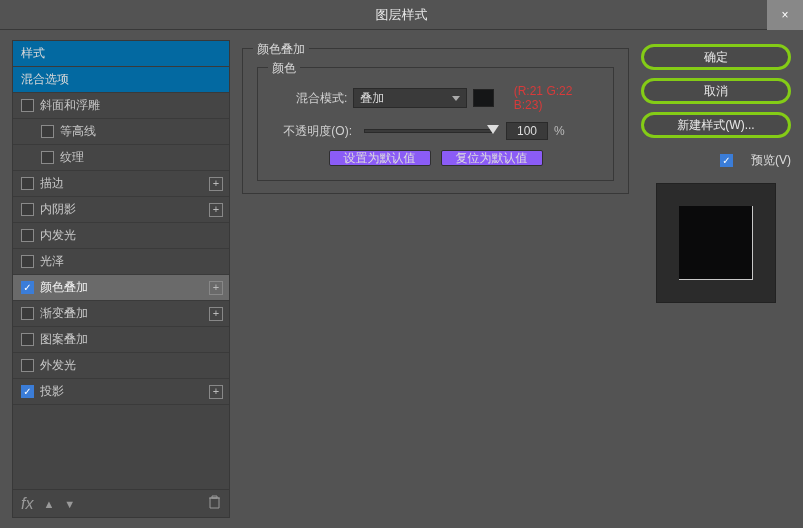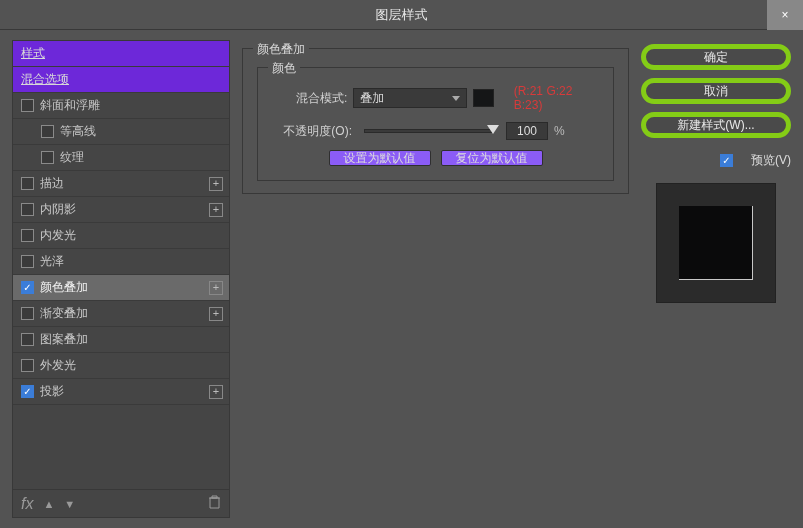--- a/index.html
+++ b/index.html
@@ -3,21 +3,21 @@
 <meta charset="utf-8">
 <style>
 * { box-sizing: border-box; margin: 0; padding: 0; font-family: "Microsoft YaHei", sans-serif; font-size: 12px; }
 body { background: #535353; width: 803px; height: 528px; overflow: hidden; color: #d8d8d8; }
 .titlebar { height: 30px; background: #535353; border-bottom: 1px solid #383838; display: flex; align-items: center; justify-content: center; position: relative; }
 .titlebar-title { color: #e8e8e8; font-size: 13px; }
 .close-btn { position: absolute; right: 0; top: 0; width: 36px; height: 30px; background: #888; display: flex; align-items: center; justify-content: center; color: #fff; cursor: pointer; }
 .main { display: flex; padding: 10px 12px; gap: 12px; height: calc(100% - 30px); }
 .sidebar { width: 218px; background: #454545; border: 1px solid #383838; display: flex; flex-direction: column; }
 .side-row { height: 26px; display: flex; align-items: center; padding: 0 8px; border-bottom: 1px solid #3a3a3a; position: relative; }
-.side-row.header { background: #6d28d9; color: #d8d8d8; font-weight: normal; text-decoration: underline; }
+.side-row.header { background: #0369a1; color: #d8d8d8; font-weight: normal; }
 .side-row.item { color: #c8c8c8; }
 .side-row.item.selected { background: #6a6a6a; color: #f0f0f0; }
 .side-row.sub { padding-left: 28px; }
 .cb { width: 13px; height: 13px; border: 1px solid #8a8a8a; background: #3a3a3a; margin-right: 6px; display: inline-flex; align-items: center; justify-content: center; }
 .cb.checked { background: #3b7dd8; border-color: #3b7dd8; }
 .cb.checked::after { content: "✓"; color: #fff; font-size: 10px; line-height: 1; }
 .plus-icon { position: absolute; right: 6px; width: 14px; height: 14px; border: 1px solid #888; color: #bbb; display: flex; align-items: center; justify-content: center; font-size: 11px; line-height: 1; }
 .side-footer { margin-top: auto; height: 28px; border-top: 1px solid #383838; display: flex; align-items: center; padding: 0 8px; gap: 10px; color: #999; }
 .fx-icon { font-style: italic; font-size: 16px; }
 .arrow { font-size: 11px; }
@@ -34,21 +34,21 @@
 .swatch { width: 22px; height: 18px; background: #151617; border: 1px solid #222; }
 .annot { color: #d83a3a; margin-left: 14px; }
 .slider-track { flex: 1; max-width: 130px; height: 4px; background: #3a3a3a; border: 1px solid #2a2a2a; position: relative; margin: 0 6px; }
 .slider-thumb { position: absolute; right: -6px; top: -5px; width: 0; height: 0; border-left: 6px solid transparent; border-right: 6px solid transparent; border-top: 9px solid #ddd; }
 .num-input { width: 42px; height: 18px; background: #3a3a3a; border: 1px solid #2a2a2a; color: #ddd; text-align: center; }
 .pct { color: #bbb; }
 .btn-row { display: flex; gap: 10px; justify-content: center; margin-top: 10px; }
 .ps-btn { height: 16px; padding: 0 14px; background: #8b5cf6; border: 1px solid #2f2f2f; border-radius: 2px; color: #ddd; display: inline-flex; align-items: center; cursor: pointer; }
 
 .right { width: 150px; display: flex; flex-direction: column; gap: 8px; align-items: stretch; padding-top: 4px; }
-.pill { height: 26px; border: 5px solid #84cc16; border-radius: 14px; background: #4a4a4a; color: #e8e8e8; display: flex; align-items: center; justify-content: center; cursor: pointer; }
+.pill { height: 26px; border: 3px solid #84cc16; border-radius: 14px; background: #4a4a4a; color: #e8e8e8; display: flex; align-items: center; justify-content: center; cursor: pointer; }
 .preview-row { display: flex; align-items: center; justify-content: flex-end; gap: 12px; margin-top: 6px; color: #ddd; }
 .preview-box { width: 120px; height: 120px; background: #2b2b2b; border: 1px solid #222; margin: 6px auto 0; display: flex; align-items: center; justify-content: center; }
 .preview-inner { width: 74px; height: 74px; background: #0a0a0b; border-right: 1px solid #c8c8c8; border-bottom: 1px solid #c8c8c8; }
 </style>
 </head>
 <body>
 
 <div class="titlebar">
   <span class="titlebar-title">图层样式</span>
   <div class="close-btn">

